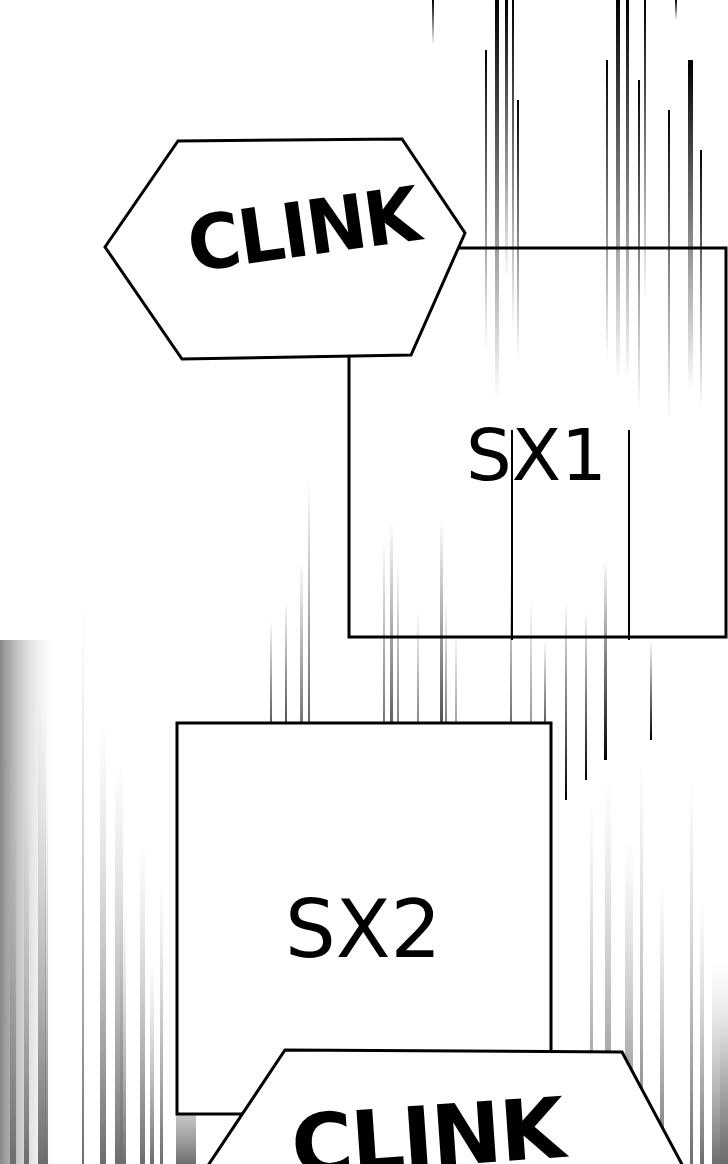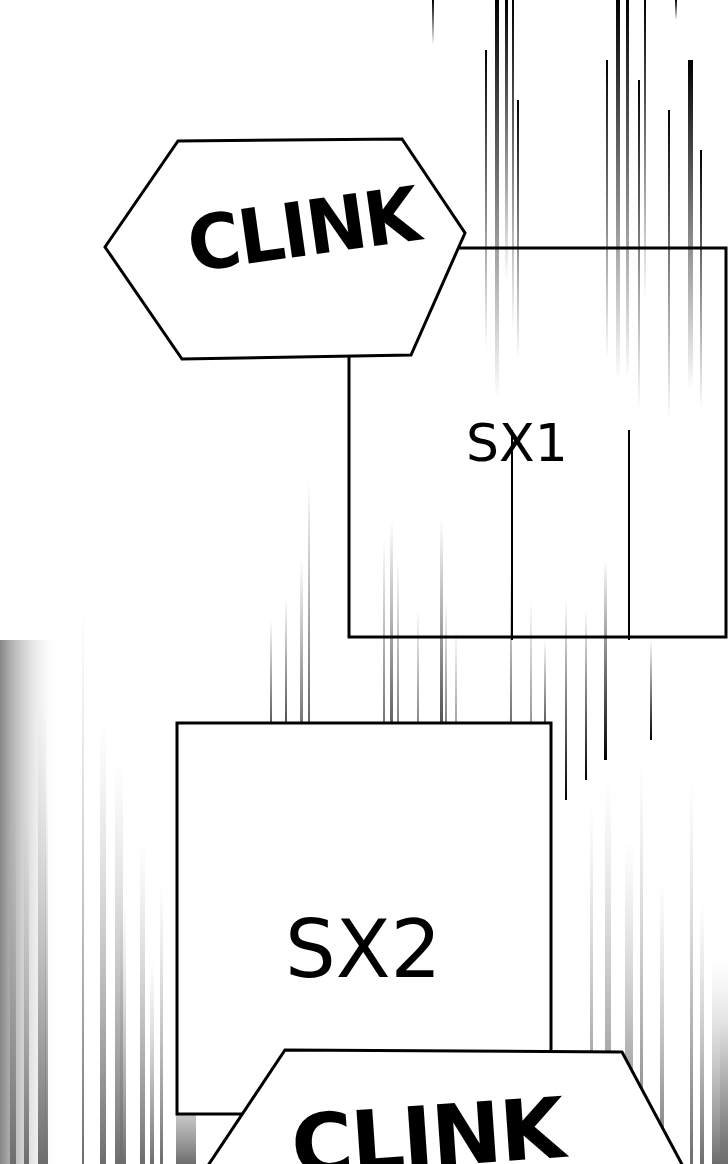--- a/index.html
+++ b/index.html
@@ -2,22 +2,22 @@
 <html><head>
 <meta charset="utf-8">
 <style>
   html,body{margin:0;padding:0;background:#fff;}
   .page{position:relative;width:728px;height:1164px;overflow:hidden;background:#ffffff;}
   svg.layer{position:absolute;left:0;top:0;}
   .sfx{position:absolute;font-family:"DejaVu Sans",sans-serif;font-weight:bold;color:#000;letter-spacing:-2px;}
   .sfx1{left:182px;top:202px;font-size:72px;transform:rotate(-8deg) scaleY(1.05);transform-origin:left top;}
   .sfx2{left:288px;top:1098px;font-size:84px;transform:rotate(-4deg);transform-origin:left top;}
   .label{position:absolute;font-family:"DejaVu Sans",sans-serif;font-weight:normal;color:#000;}
-  .sx1{left:466px;top:413px;font-size:52px;}
-  .sx2{left:285px;top:883px;font-size:80px;margin-top:20px;}
+  .sx1{left:466px;top:413px;font-size:72px;}
+  .sx2{left:285px;top:883px;font-size:80px;}
 </style>
 </head>
 <body>
 
 <div class="page">
 
   <svg class="layer" width="728" height="1164">
     <defs>
       <linearGradient id="fadeDown" x1="0" y1="0" x2="0" y2="1">
         <stop offset="0" stop-color="#000" stop-opacity="1"></stop>

